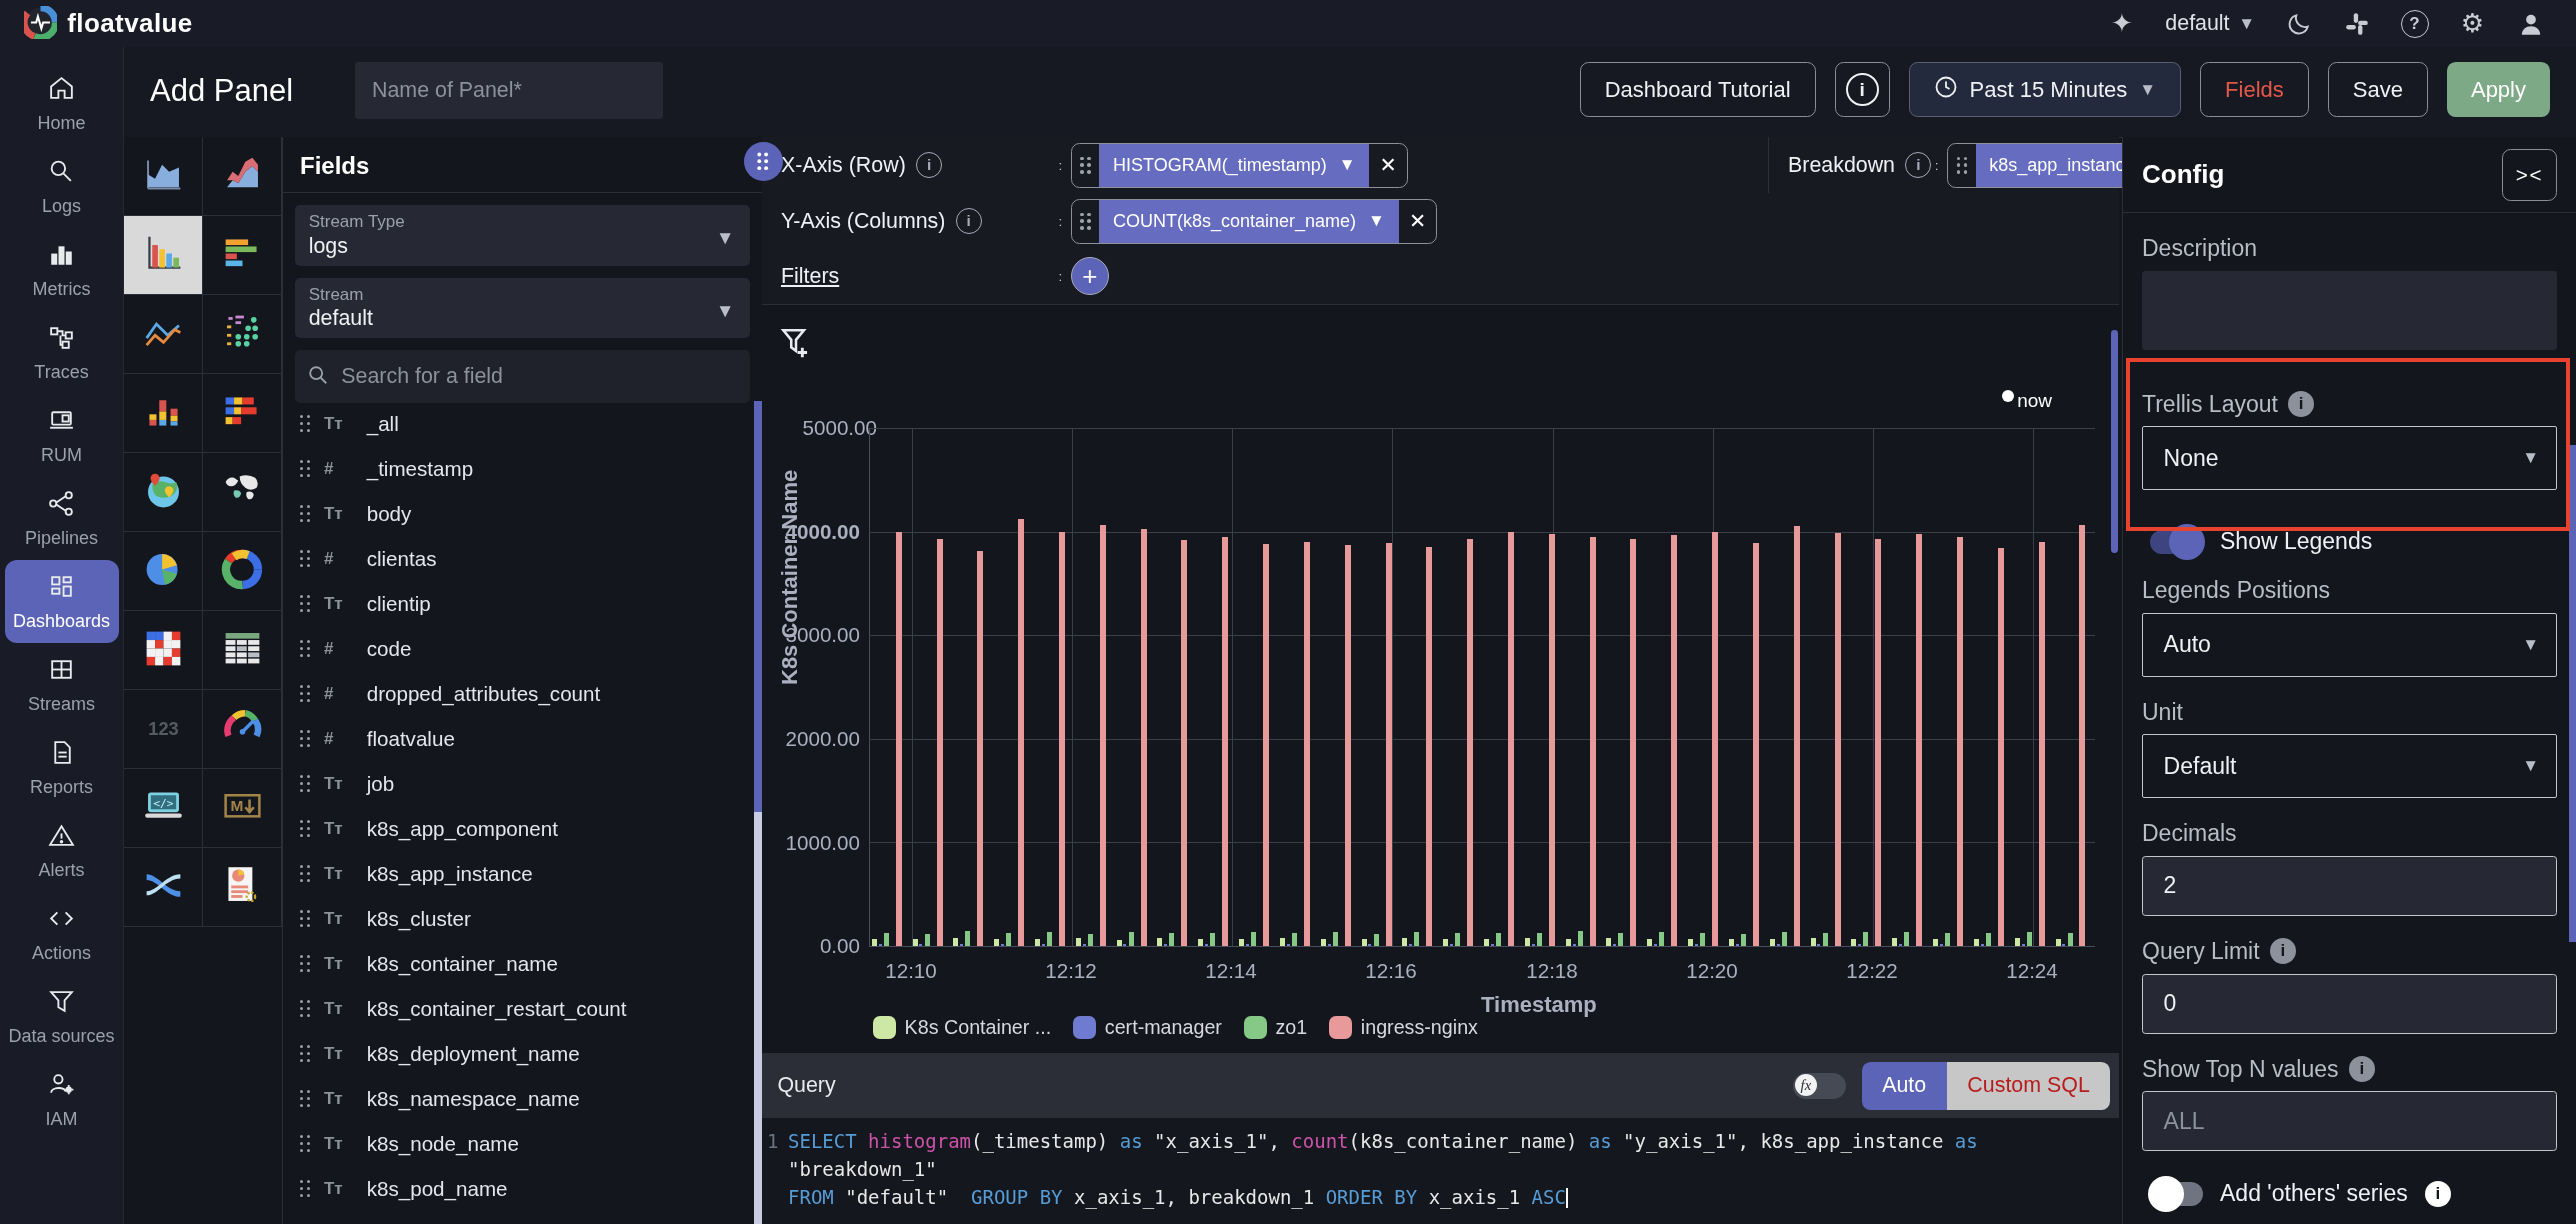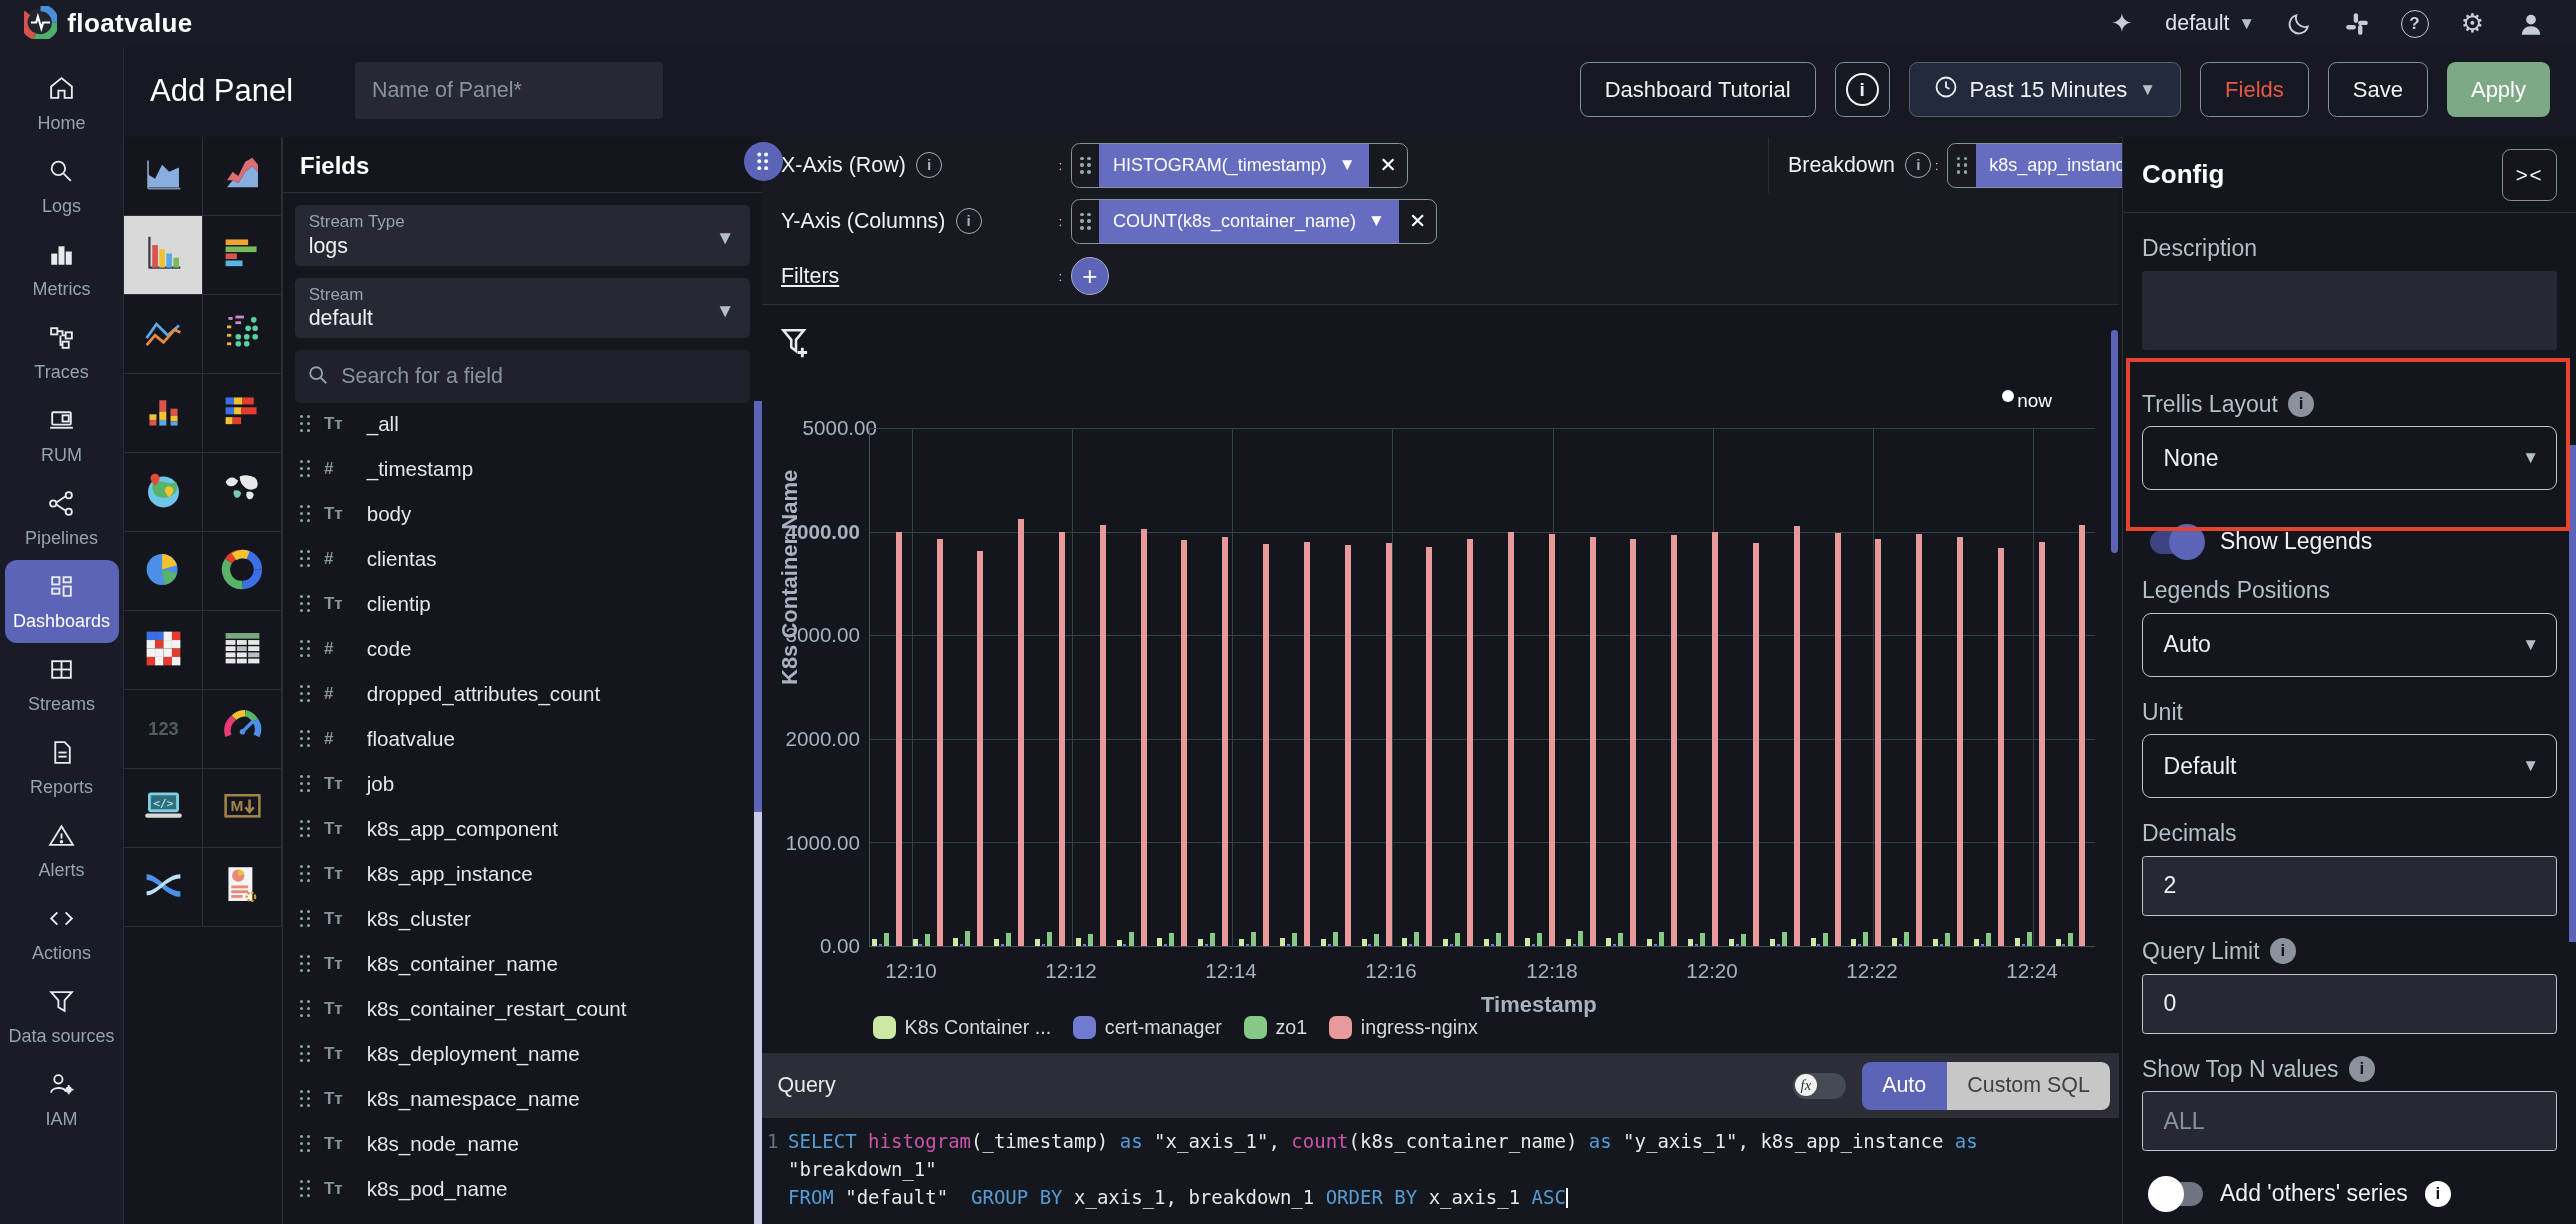--- a/index.html
+++ b/index.html
@@ -105,42 +105,42 @@
   .qbar{position:absolute;left:0;top:916px;width:1357px;height:65px;background:#2b2e36;
         display:flex;align-items:center;}
   .q-label{font-size:21.4px;color:#e8eaef;margin-left:15.4px;}
   .q-right{position:absolute;right:8.6px;display:flex;align-items:center;gap:15.4px;}
   .fx-toggle{width:53px;height:26px;border-radius:13.7px;background:#454a55;position:relative;cursor:pointer;}
   .fx-knob{position:absolute;left:1.7px;top:1.7px;width:22px;height:22px;border-radius:50%;background:#f2f2f2;
            color:#2b2e36;font-size:14.6px;font-style:italic;display:flex;align-items:center;justify-content:center;font-family:"Liberation Serif",serif;}
   .sqlmode{display:flex;border-radius:8.6px;overflow:hidden;}
   .sqlmode .m{height:48px;display:flex;align-items:center;padding:0 20.6px;font-size:21.4px;cursor:pointer;}
   .sqlmode .auto{background:#5c64b8;color:#fff;}
-  .sqlmode .custom{background:#c7c7c7;color:#404040;}
+  .sqlmode .custom{background:#c7c7c7;color:#b91c1c;}
   .tooltip{position:absolute;left:12px;top:939px;background:#42464e;border-radius:6.9px;color:#f0f0f0;
            font-size:21.4px;padding:12px 20.6px;z-index:20;}
   .editor{position:absolute;left:0;top:981px;width:1357px;height:106px;background:#15171e;
           font-family:"DejaVu Sans Mono",monospace;font-size:19px;line-height:28px;}
   .lineno{position:absolute;left:5.1px;top:8.6px;color:#6b7280;}
   .code{position:absolute;left:26px;top:8.6px;white-space:pre-wrap;width:1310px;color:#e8e8e8;}
   .tk-kw{color:#569cd6;} .tk-fn{color:#cc53a9;} .tk-pl{color:#e8e8e8;}
   .cursor{display:inline-block;width:1.7px;height:20.6px;background:#fff;vertical-align:middle;}
   
   .config{position:absolute;left:2122px;top:137px;width:454px;height:1088px;background:#14161d;
           border-left:0.9px solid #2c2f3a;box-sizing:border-box;}
   .cfg-head{height:75px;display:flex;align-items:center;justify-content:space-between;
             padding:0 19px;border-bottom:0.9px solid #2c2f3a;}
   .cfg-title{font-size:26px;font-weight:bold;color:#fff;}
   .collapse-btn{width:53px;height:50px;border:1.3px solid #8a8e99;border-radius:8.6px;color:#fff;
                 font-size:20.6px;display:flex;align-items:center;justify-content:center;cursor:pointer;letter-spacing:1.7px;}
   .cfg-label{font-size:23px;color:#b9bdc7;margin:22px 0 8.6px 19px;display:flex;align-items:center;gap:10.3px;}
   .i-fill{width:26px;height:26px;border-radius:50%;background:#8d919c;color:#14161d;
           display:inline-flex;align-items:center;justify-content:center;font-size:17px;font-weight:bold;}
   .cfg-textarea{margin:0 19px;height:79px;background:#262933;border-radius:3.4px;}
-  .cfg-select{margin:0 19px;height:62px;border:1.3px solid #c4c6cc;border-radius:9px;position:relative;
+  .cfg-select{margin:0 19px;height:62px;border:1.3px solid #c4c6cc;border-radius:2px;position:relative;
               display:flex;align-items:center;padding:0 20.6px;font-size:23px;color:#f0f1f4;cursor:pointer;}
   .cfg-select .caret{position:absolute;right:17px;}
   .cfg-input{margin:0 19px;height:58px;border:0.9px solid #c4c6cc;border-radius:3.4px;background:#262933;
              display:flex;align-items:center;padding:0 20.6px;font-size:23px;color:#f0f1f4;}
   .cfg-input.ph{color:#8d919c;}
   .toggle-row{display:flex;align-items:center;gap:17px;margin:24px 0 0 27px;font-size:23px;color:#f0f1f4;}
   .toggle{width:53px;height:24px;border-radius:13.7px;position:relative;cursor:pointer;}
   .toggle.on{background:#3d4480;}
   .toggle.on .knob{position:absolute;right:-1.7px;top:-6px;width:36px;height:36px;border-radius:50%;background:#5c64b8;}
   .toggle.off{background:#6f7480;}

